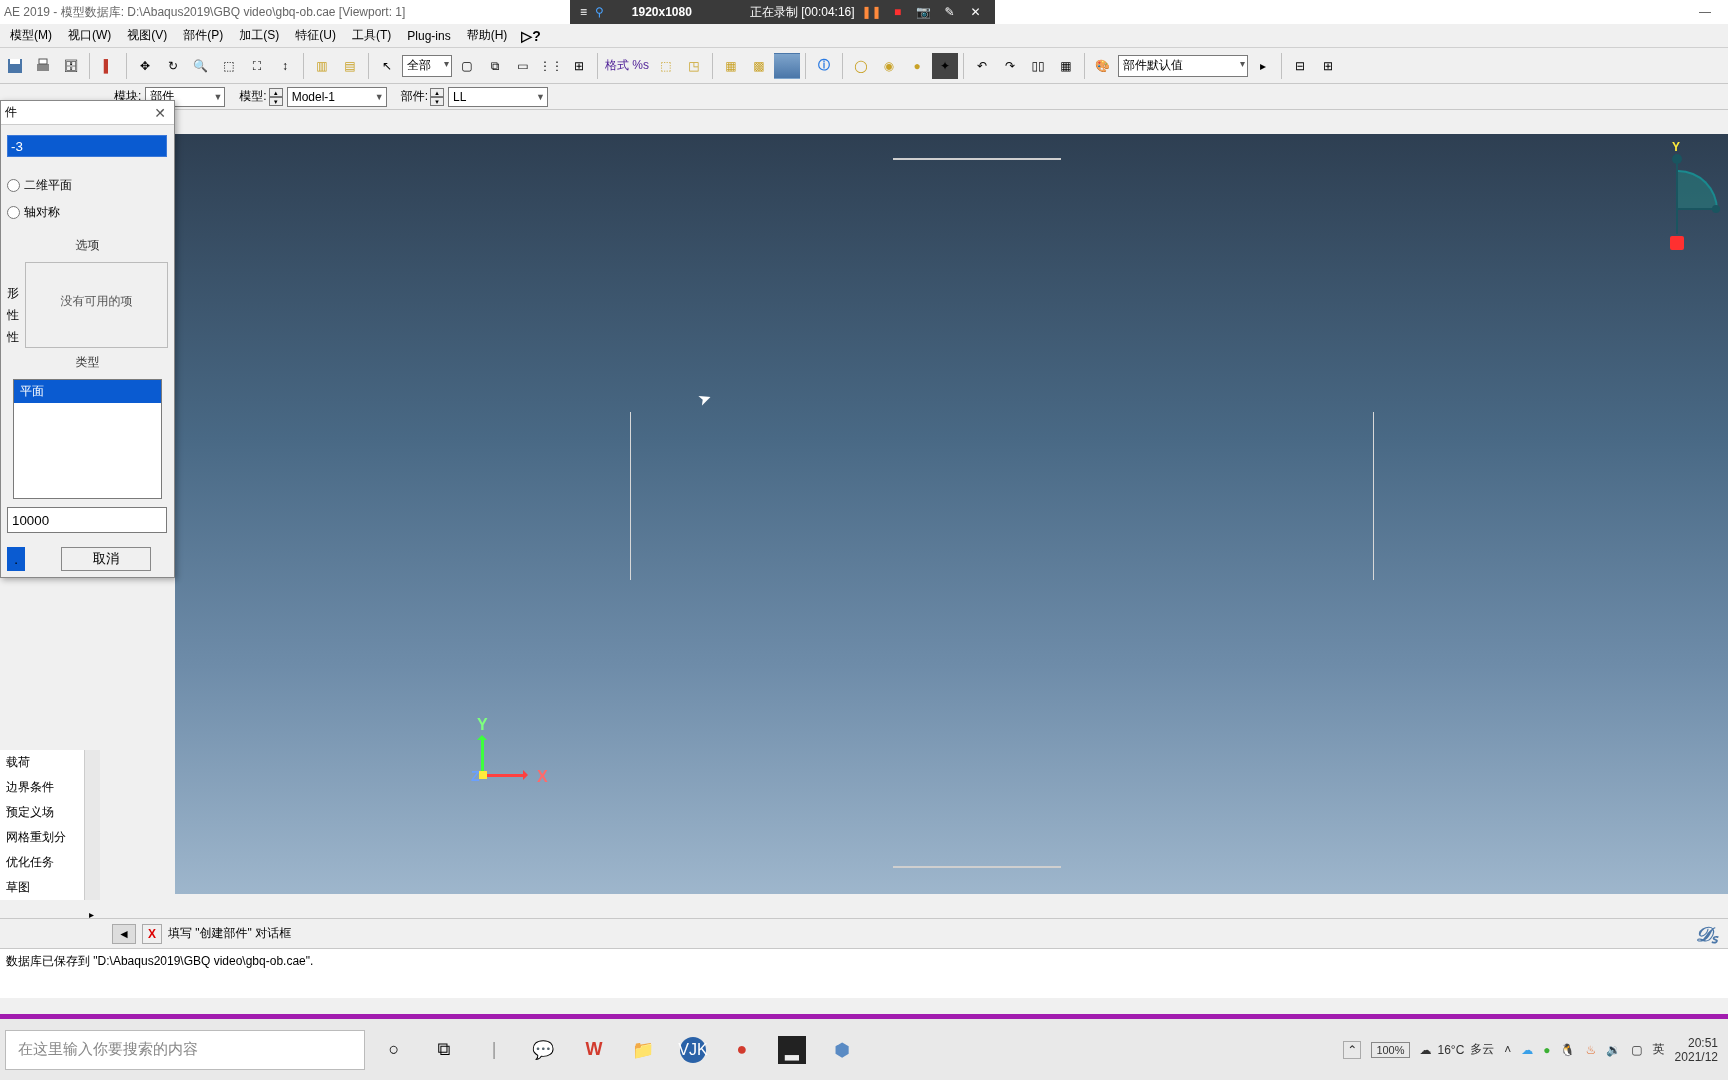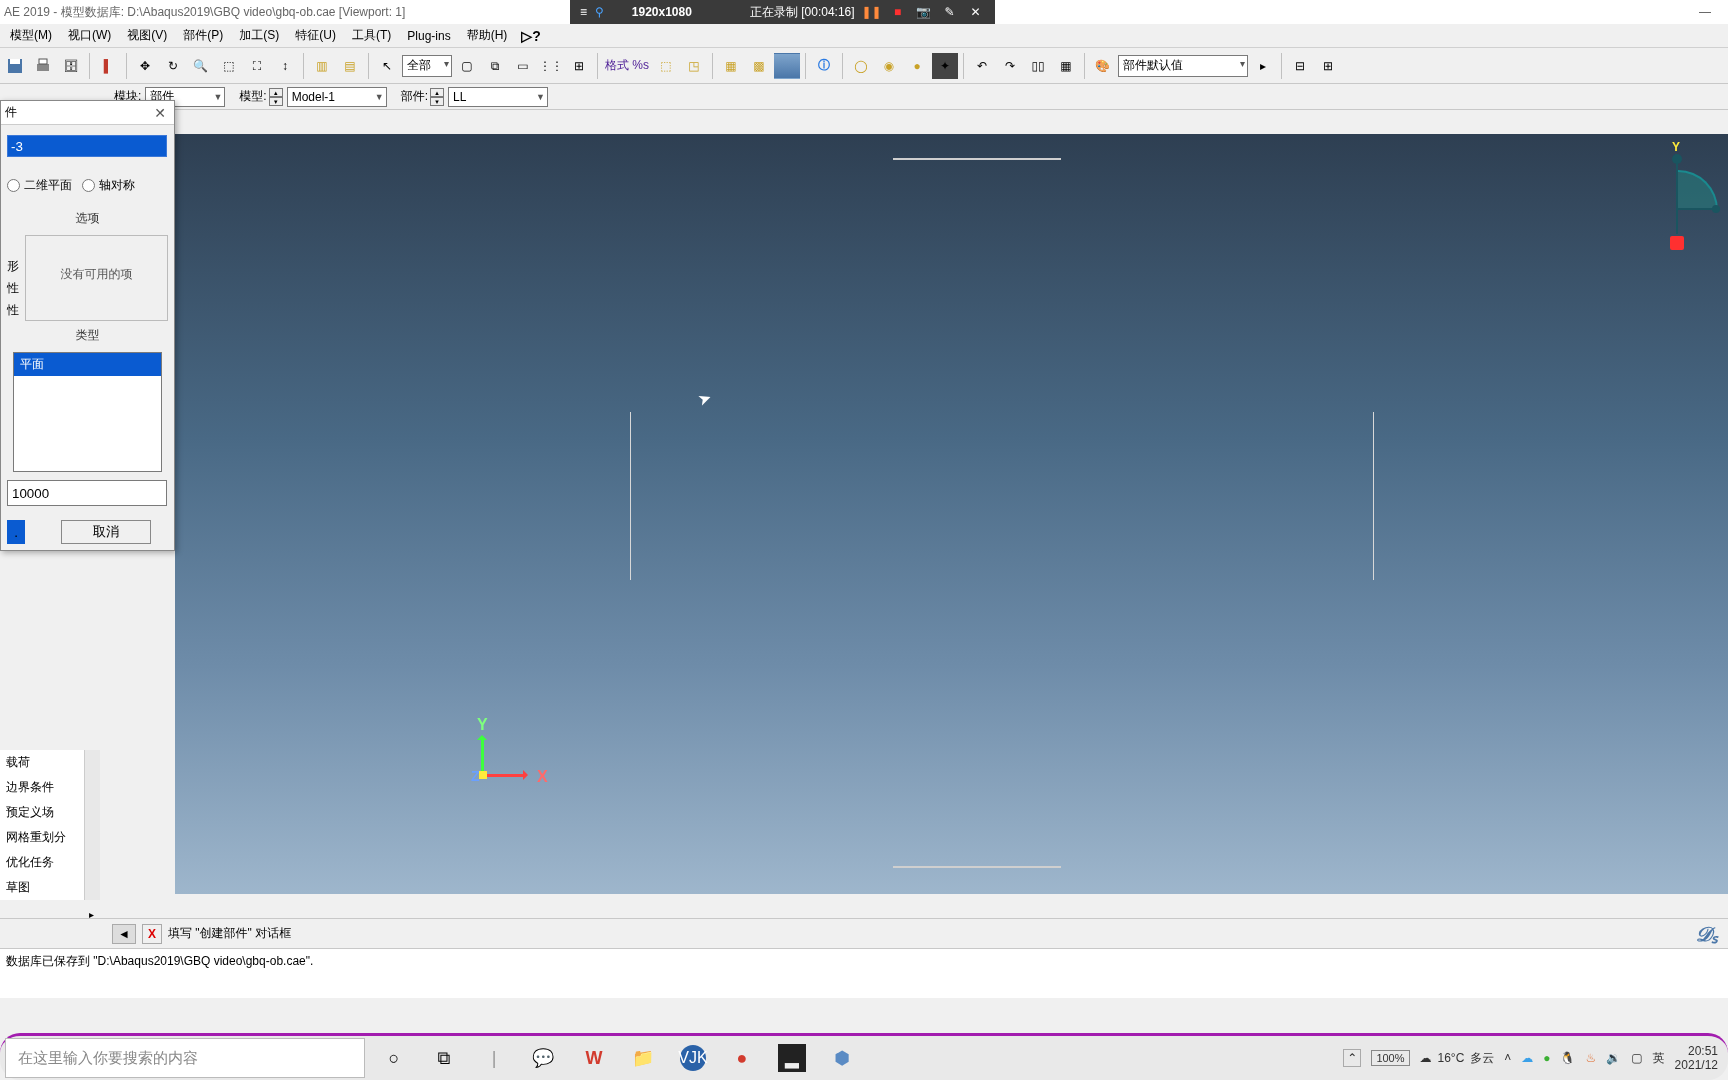--- a/index.html
+++ b/index.html
@@ -37,21 +37,21 @@
 .ctxbar .dd::after { content:"▼"; position:absolute; right:2px; font-size:9px; color:#555; }
 .ctxbar .stepper { display:flex; flex-direction:column; margin-left:-2px; }
 .ctxbar .stepper div { width:14px; height:9px; border:1px solid #7a7a7a; font-size:7px; line-height:7px; text-align:center; background:#eee; }
 
 
 .dialog { position: absolute; left: 0; top: 100px; width: 175px; background: #f0f0f0; border: 1px solid #888; box-shadow: 2px 2px 6px rgba(0,0,0,.3); z-index: 50; }
 .dialog .dlg-title { height: 24px; display:flex; align-items:center; justify-content:space-between; padding: 0 4px; border-bottom: 1px solid #ccc; background:#fff; }
 .dialog .close-x { cursor:pointer; font-size:14px; color:#555; padding:0 4px; }
 .dialog .name-input { margin: 10px 6px; }
 .dialog .name-input input { width: 160px; height: 22px; border: 1px solid #3b78d8; background:#0a5bd1; color:#fff; padding:0 3px; }
-.dialog .radios { display:flex; gap: 10px; padding: 10px 6px; }
+.dialog .radios { display:flex; gap: 10px; padding: 10px 6px; flex-direction: column; }
 .dialog .radios label { display:flex; align-items:center; gap:4px; }
 .dialog .group { border: 0; margin: 6px 6px; }
 .dialog .group .gtitle { text-align:center; color:#333; margin-bottom: 8px; }
 .dialog .options-box { border:1px solid #bbb; padding: 30px 26px; text-align:center; color:#555; background:#f0f0f0; margin: 0 6px; }
 .dialog .type-box { border:1px solid #7a7a7a; background:#fff; margin: 6px; height: 120px; }
 .dialog .type-item { background:#0a5bd1; color:#fff; padding: 3px 6px; }
 .dialog .num-input { margin: 8px 6px; }
 .dialog .num-input input { width: 160px; height: 22px; border:1px solid #7a7a7a; padding: 12px 4px; }
 .dialog .buttons { display:flex; gap: 6px; padding: 6px; justify-content: flex-start; }
 .dialog .btn-ok { width: 18px; height: 24px; background:#0a5bd1; border:1px solid #0a5bd1; }
@@ -96,21 +96,21 @@
 
 .msgbar { position:absolute; left:0; top: 918px; right:0; height: 30px; background:#f0f0f0; border-top:1px solid #c8c8c8; display:flex; align-items:center; padding: 0 6px; gap: 6px; }
 .msgbar .back-btn { width:24px; height:20px; background:#ddd; border:1px solid #aaa; text-align:center; line-height:18px; }
 .msgbar .x-btn { width:20px; height:20px; border:1px solid #aaa; color:#d00; font-weight:bold; text-align:center; line-height:18px; }
 .msgbar .msg { color:#000; }
 .msgbar .ds-logo { position:absolute; right: 10px; font-style:italic; font-size:20px; color:#4a76a8; font-weight:bold; }
 
 .logbar { position:absolute; left:0; top: 948px; right:0; height: 50px; background:#fff; border-top:1px solid #c8c8c8; padding: 4px 6px; font-family: "Consolas","SimSun",monospace; font-size:12px; color:#000; }
 
 
-.taskbar { position:absolute; left:0; bottom:0; right:0; height: 47px; background:#e9e9e9; border-top:3px solid #a21caf; display:flex; align-items:center;border-radius:20px; }
+.taskbar { position:absolute; left:0; bottom:0; right:0; height: 66px; background:#e9e9e9; border-top:5px solid #a21caf; display:flex; align-items:center; }
 .taskbar .search { width: 360px; height: 40px; margin: 5px; border:1px solid #bbb; background:#fff; padding: 0 12px; color:#888; display:flex; align-items:center; font-size:15px; }
 .taskbar .task-icons { display:flex; align-items:center; gap: 22px; margin-left: 10px; }
 .taskbar .ti { width:28px; height:28px; display:flex; align-items:center; justify-content:center; font-size:18px; }
 .taskbar .spacer { flex: 1; }
 .taskbar .tray { display:flex; align-items:center; gap: 10px; padding: 0 10px; color:#333; font-size:12px; }
 .taskbar .tray .weather { display:flex; align-items:center; gap:6px; }
 .taskbar .tray .zoom-badge { border:1px solid #888; padding:1px 4px; font-size:11px; }
 .taskbar .tray .clock { text-align:right; line-height:14px; }
 
 .icon-svg { width:20px; height:20px; }

